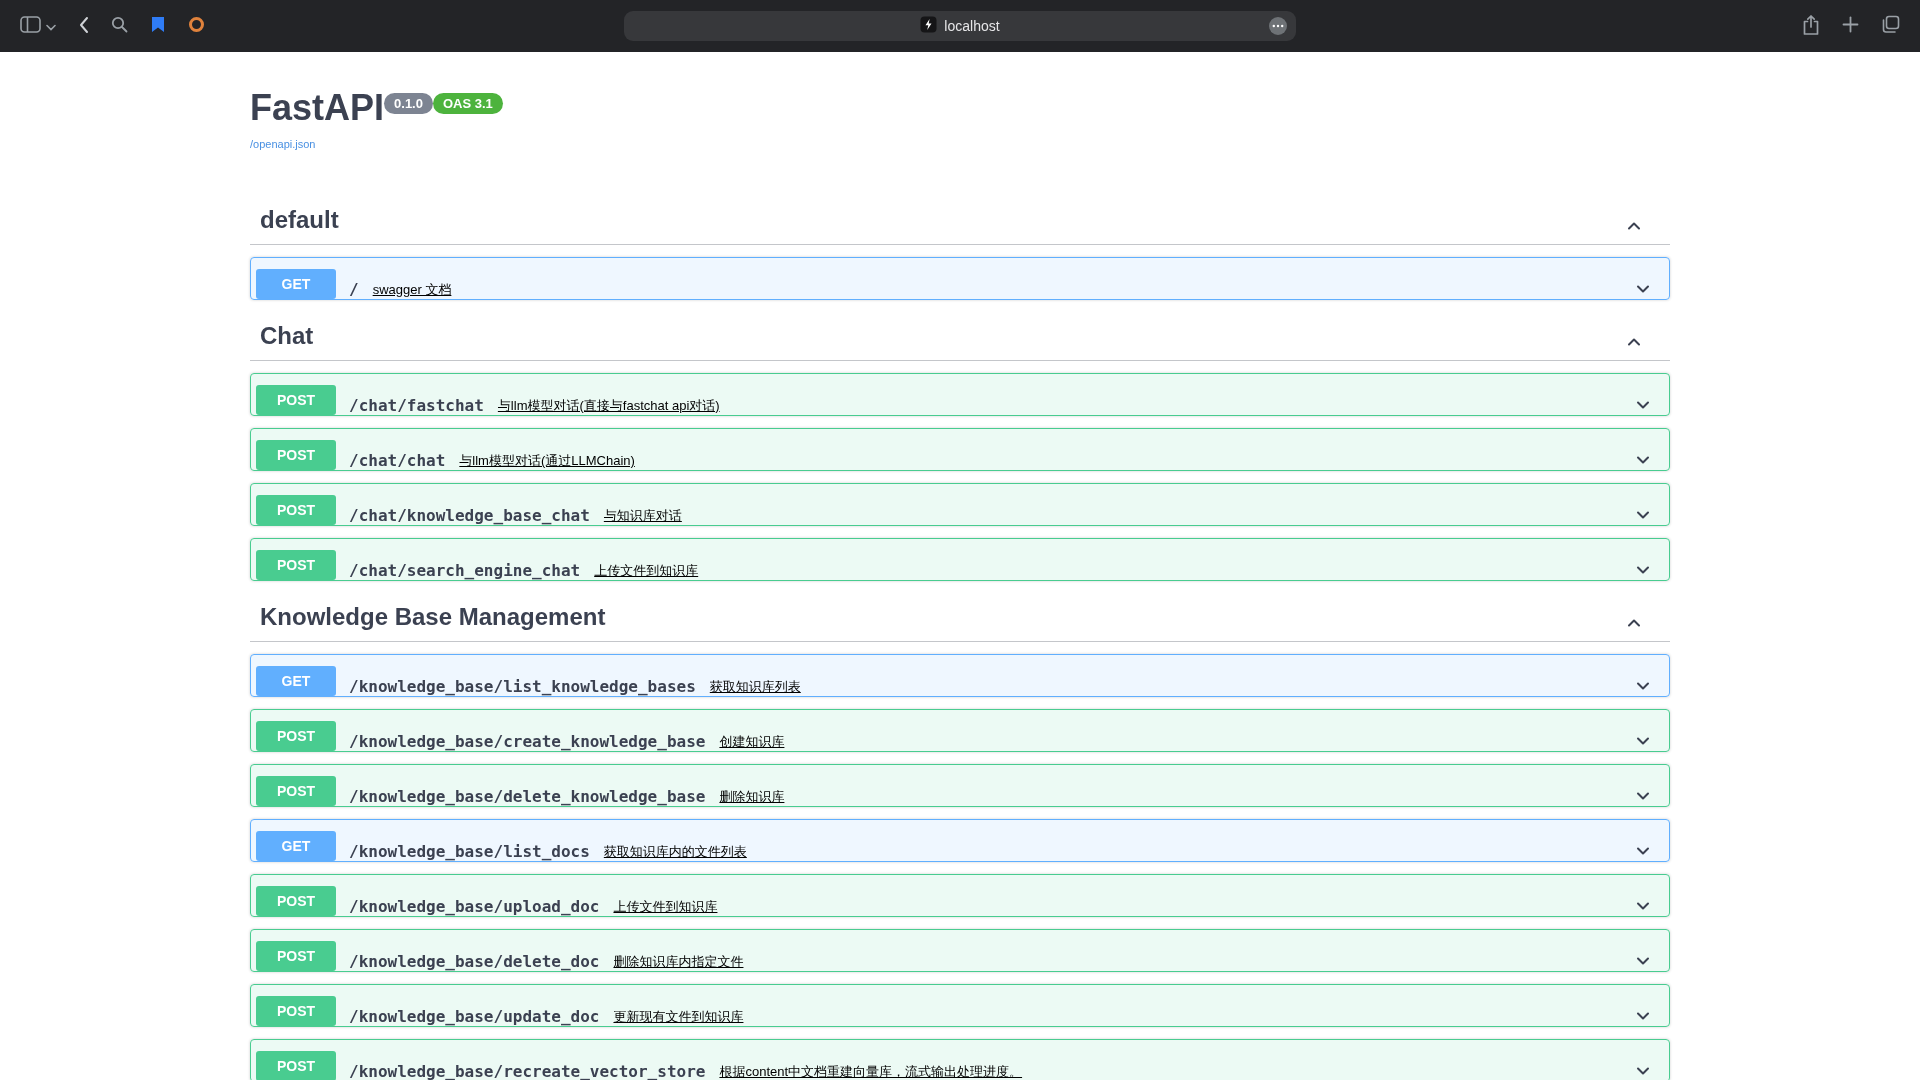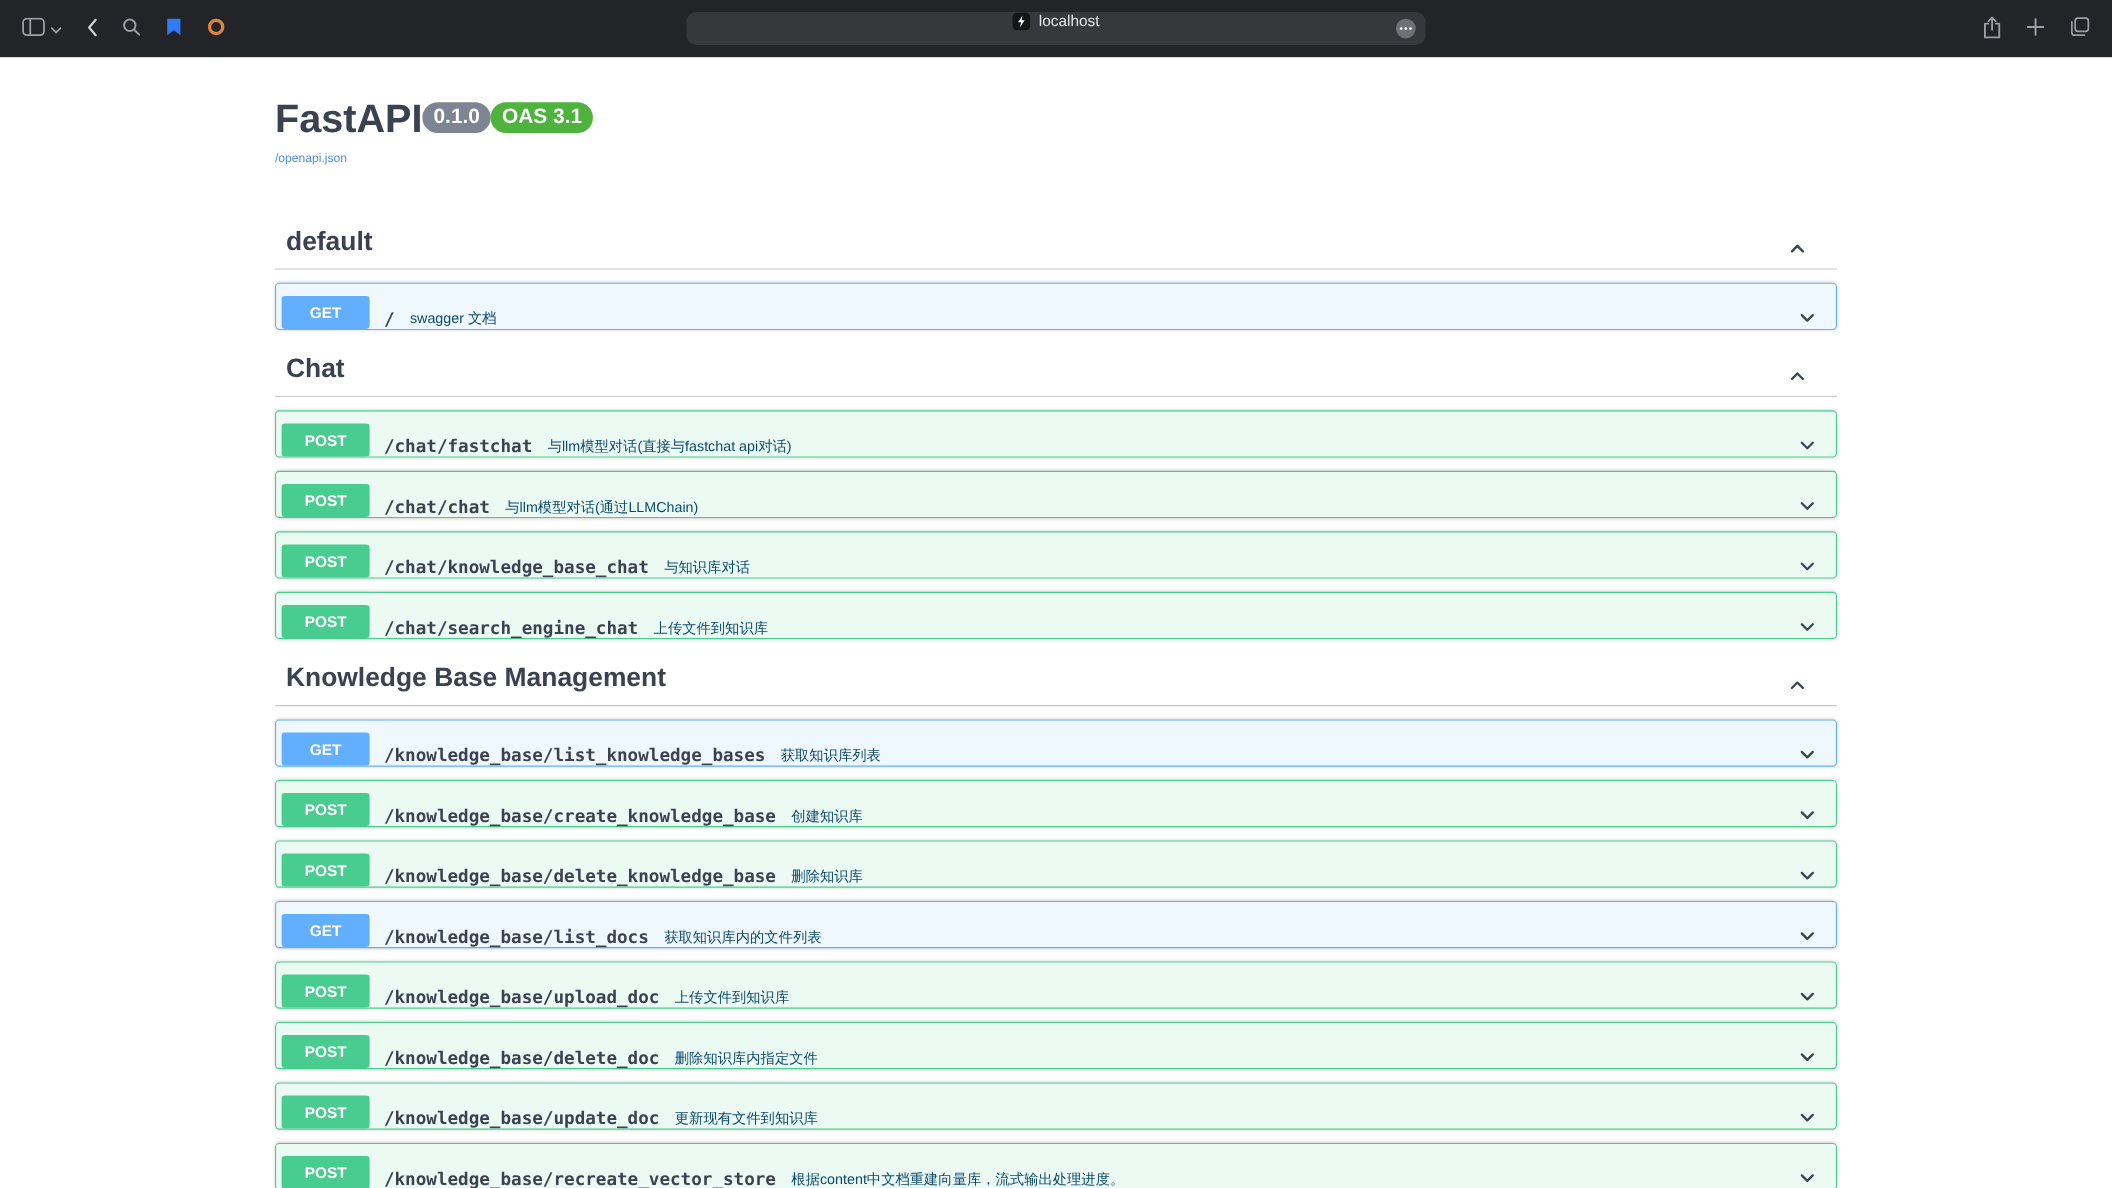--- a/index.html
+++ b/index.html
@@ -25,21 +25,21 @@
     background: none; border: none; padding: 0; cursor: pointer;
     display: flex; align-items: center; gap: 5px;
   }
   .url-bar {
     position: absolute;
     left: 50%; top: 11px;
     transform: translateX(-50%);
     width: 672px; height: 30px;
     background: #37383b;
     border-radius: 9px;
-    display: flex; justify-content: center;
+    display: flex; align-items: center; justify-content: center;
     gap: 7px;
     cursor: text;
   }
   .url-text { color: #e6e6e8; font-size: 14px; }
   .ellipsis-btn {
     position: absolute; right: 8px; top: 5px;
     background: none; border: none; cursor: pointer; padding: 0;
     display: flex; align-items: center;
   }
 
@@ -54,21 +54,21 @@
     font-size: 36px; line-height: 44px;
     font-weight: 700; color: #3b4151;
     font-family: "Liberation Sans", sans-serif;
   }
   .badge {
     display: inline-block;
     margin-top: 7px;
     padding: 3px 10px;
     border-radius: 57px;
     color: #fff;
-    font-size: 19px;
+    font-size: 13px;
     font-weight: 700;
   }
   .badge-version { background: var(--version-badge, #7d8492); }
   .badge-oas { background: var(--oas-badge, #4db33d); }
   .spec-link {
     display: inline-block;
     margin-top: 8px;
     font-size: 11px;
     color: var(--link, #4990e2);
     text-decoration: none;
@@ -111,21 +111,21 @@
   }
   .op.get  .op-method { background: var(--get, #61affe); }
   .op.post .op-method { background: var(--post, #49cc90); }
   .op-path {
     margin-left: 13px;
     font-family: "DejaVu Sans Mono", "Liberation Mono", monospace;
     font-weight: 700; font-size: 16px; color: #3b4151;
   }
   .op-desc {
     margin-left: 14px;
-    font-size: 13px; color: #0c4a6e;
+    font-size: 13px; color: #000000; text-decoration: underline;
   }
   .op-chevron { margin-left: auto; margin-right: 6px; display: flex; }
 </style>
 </head>
 <body>
 
 <div class="page">
 
   <header class="toolbar">
     <div class="tb-left">

